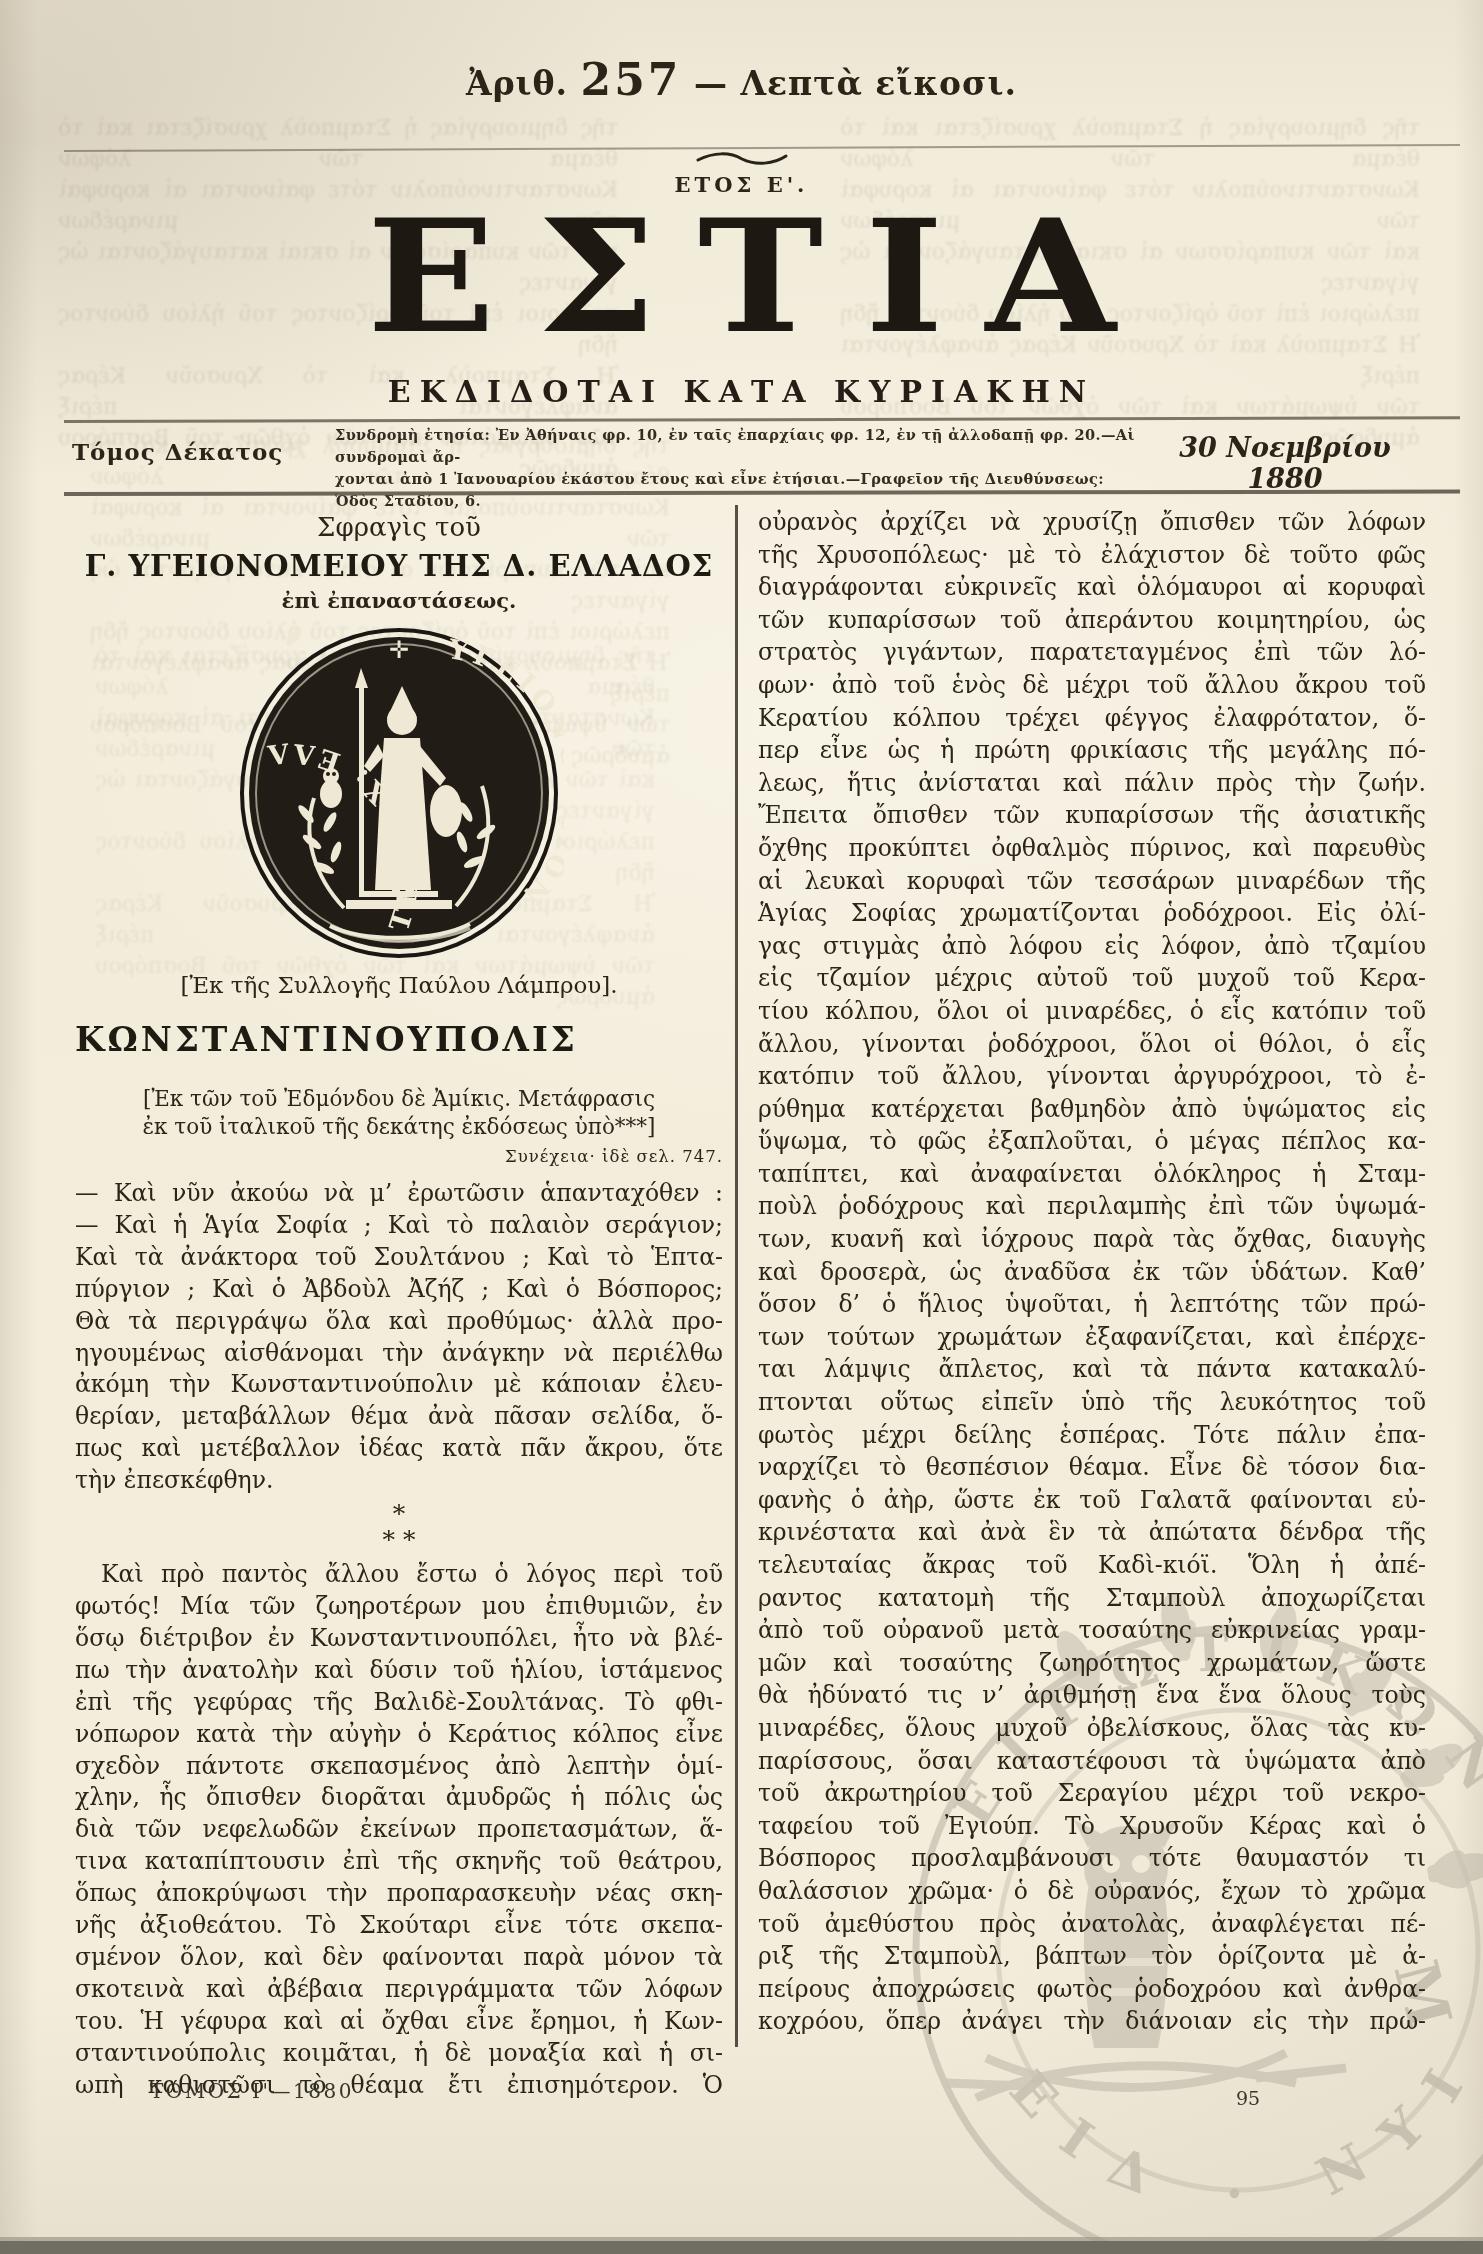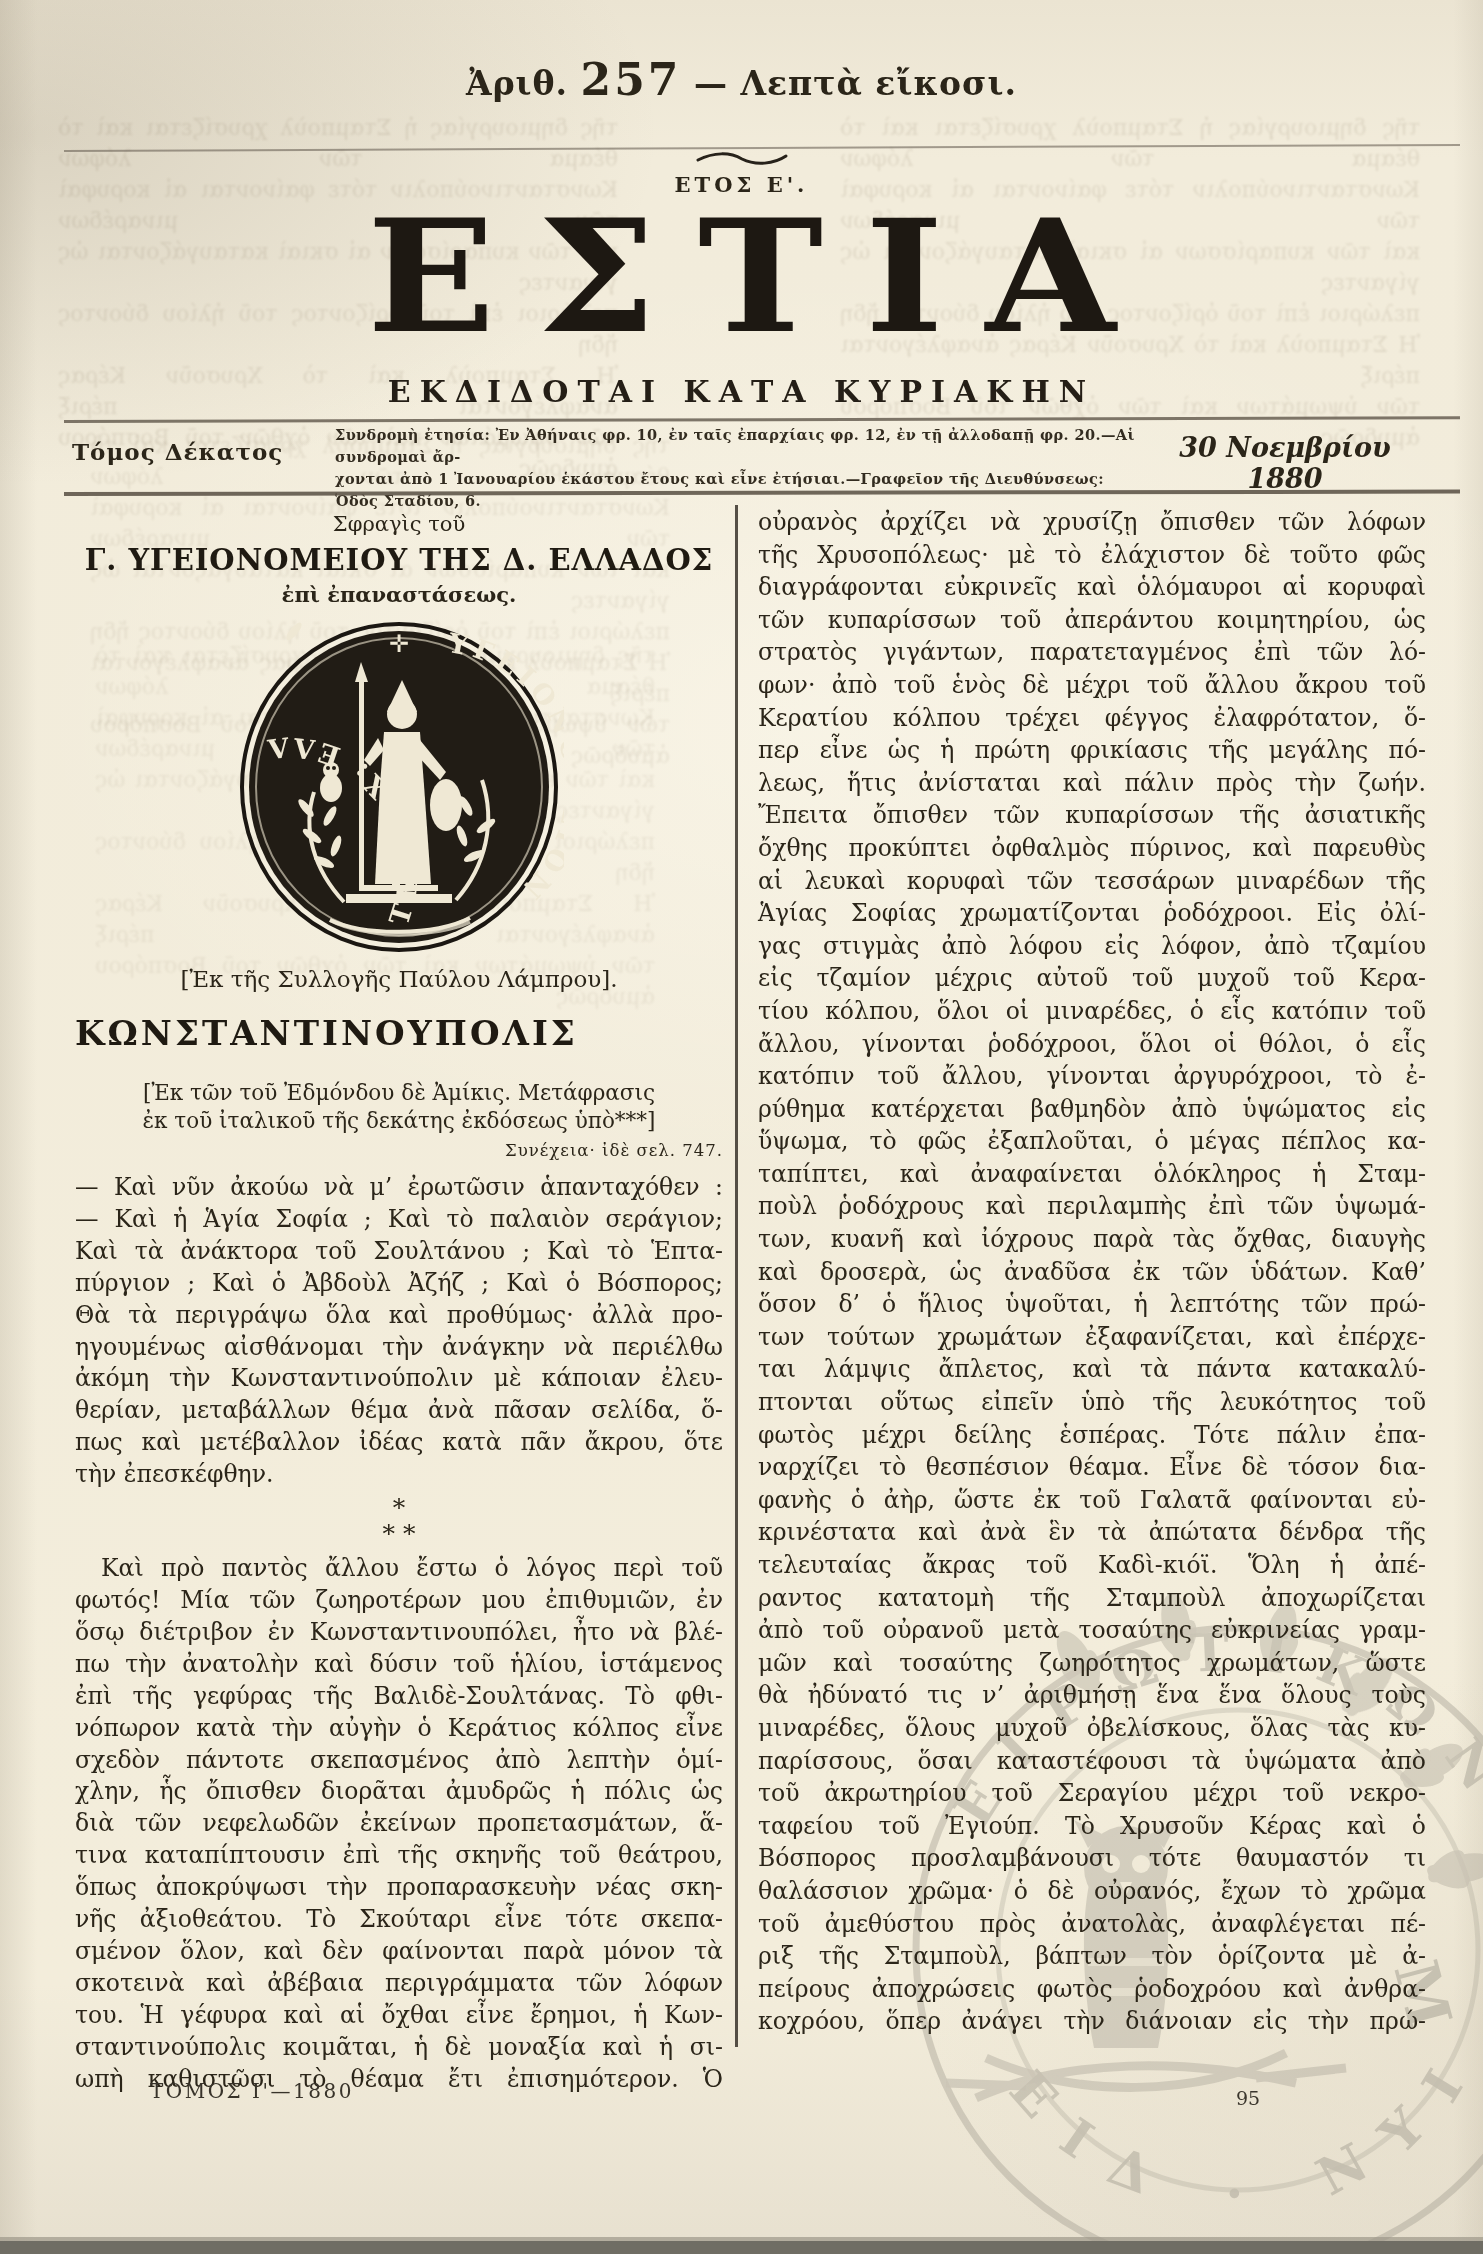--- a/index.html
+++ b/index.html
@@ -49,21 +49,21 @@
   .divider{ left:735px; top:505px; width:2.5px; height:1542px; background:#38322a; opacity:.85;}
   .leftcol{ left:75px; top:505px; width:648px;}
   .rightcol{ left:758px; top:506px; width:668px;}
   .leftcol .para div{ line-height:31.9px;}
   .rightcol div{ line-height:32.6px;}
   .para div, .rightcol div{ font-size:23.5px; text-align:justify; text-align-last:justify;}
   .para div.end{ text-align-last:left;}
   .para2 div:first-child{ text-indent:26px;}
   .para1 { margin-top:12px;}
 
-  .seal-small{ font-size:21px; text-align:center; padding-top:7px;}
+  .seal-small{ font-size:26px; text-align:center; padding-top:7px;}
   .seal-main{ font-size:29px; font-weight:bold; text-align:center; margin-top:7px; letter-spacing:1px; color:#1f1a12;}
   .seal-sub{ font-size:21px; font-weight:bold; text-align:center; margin-top:5px;}
   .seal-svg{ display:block; margin:13px auto 0 auto;}
   .seal-caption{ font-size:23px; text-align:center; margin-top:12px;}
   .article-title{ font-size:34px; font-weight:bold; text-align:left; margin-top:21px;
                   letter-spacing:3px; color:#1f1a12;}
   .article-subtitle{ font-size:21.5px; line-height:27.5px; text-align:center; margin-top:26px;}
   .continuation{ font-size:16.5px; text-align:right; margin-top:7px; letter-spacing:1px;}
   .asterism{ height:58px; text-align:center; font-size:25px; line-height:26px; padding-top:4px;}
 

